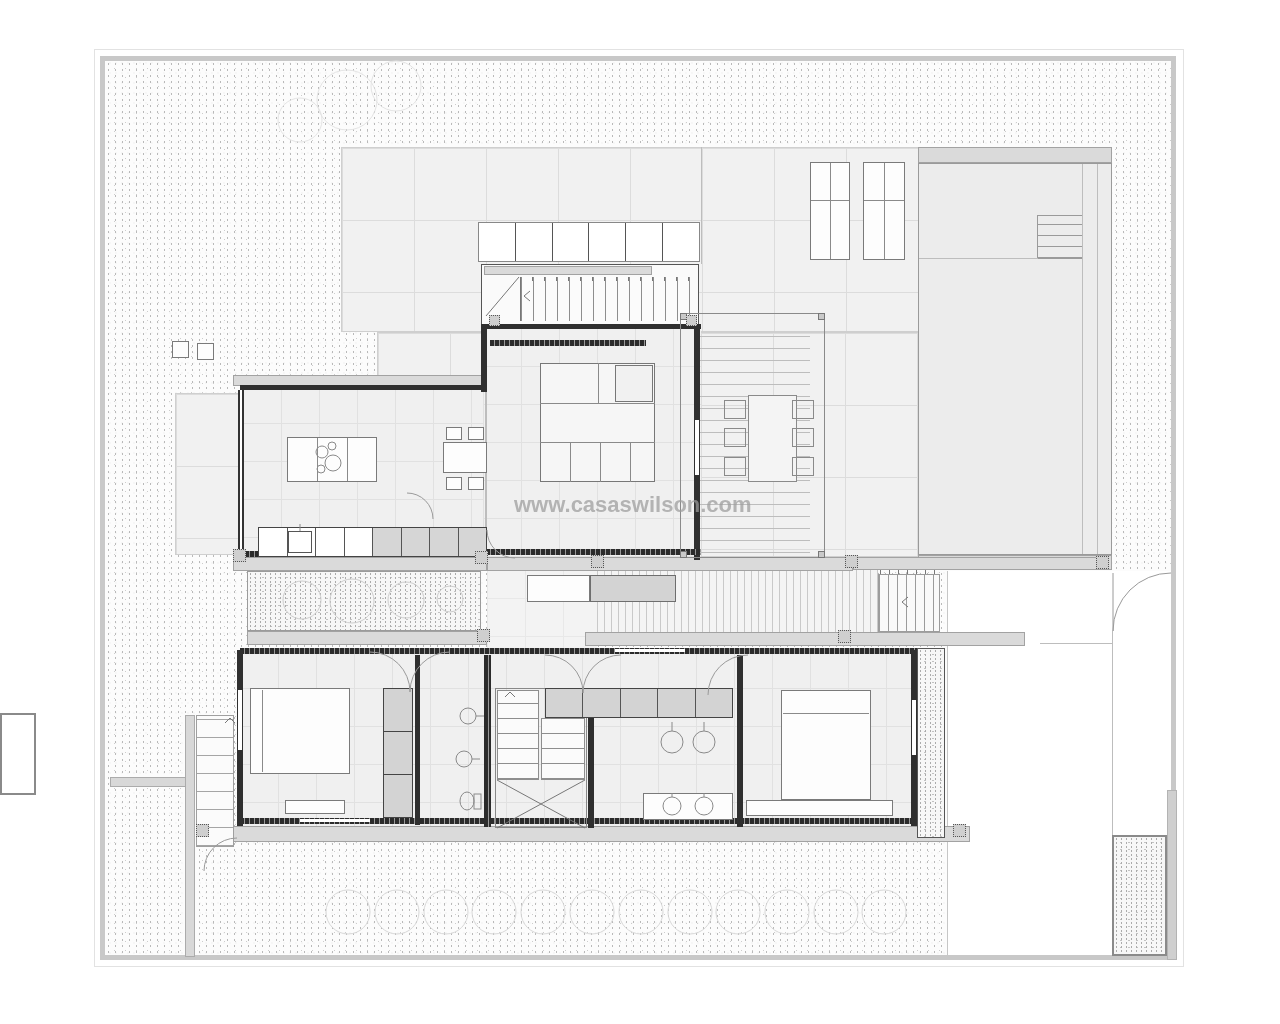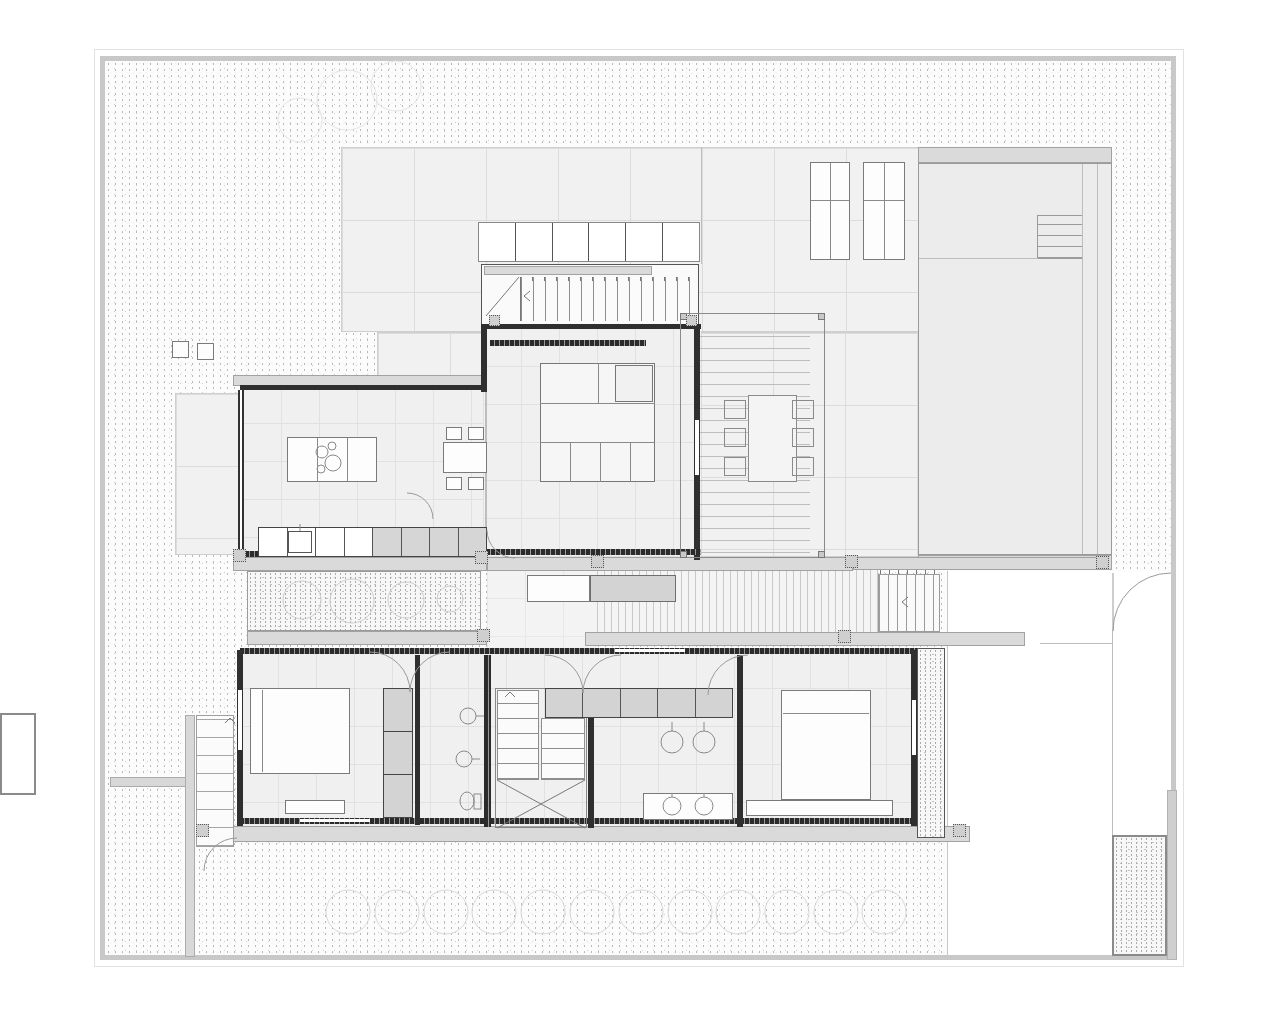--- a/index.html
+++ b/index.html
@@ -302,14 +302,15 @@
         <circle cx="300" cy="120" r="22"></circle>
     </g>
     <g stroke="#cdcdcd" fill="none" stroke-width="1">
       <circle cx="302" cy="600" r="19"></circle>
         <circle cx="352" cy="601" r="22"></circle>
       <circle cx="406" cy="600" r="18"></circle>
         <circle cx="450" cy="599" r="13"></circle>
     </g>
   </svg>
 
+  <div class="abs wm" style="left:514px;top:492px;">www.casaswilson.com</div>
 
 </div>
 
 </body></html>

